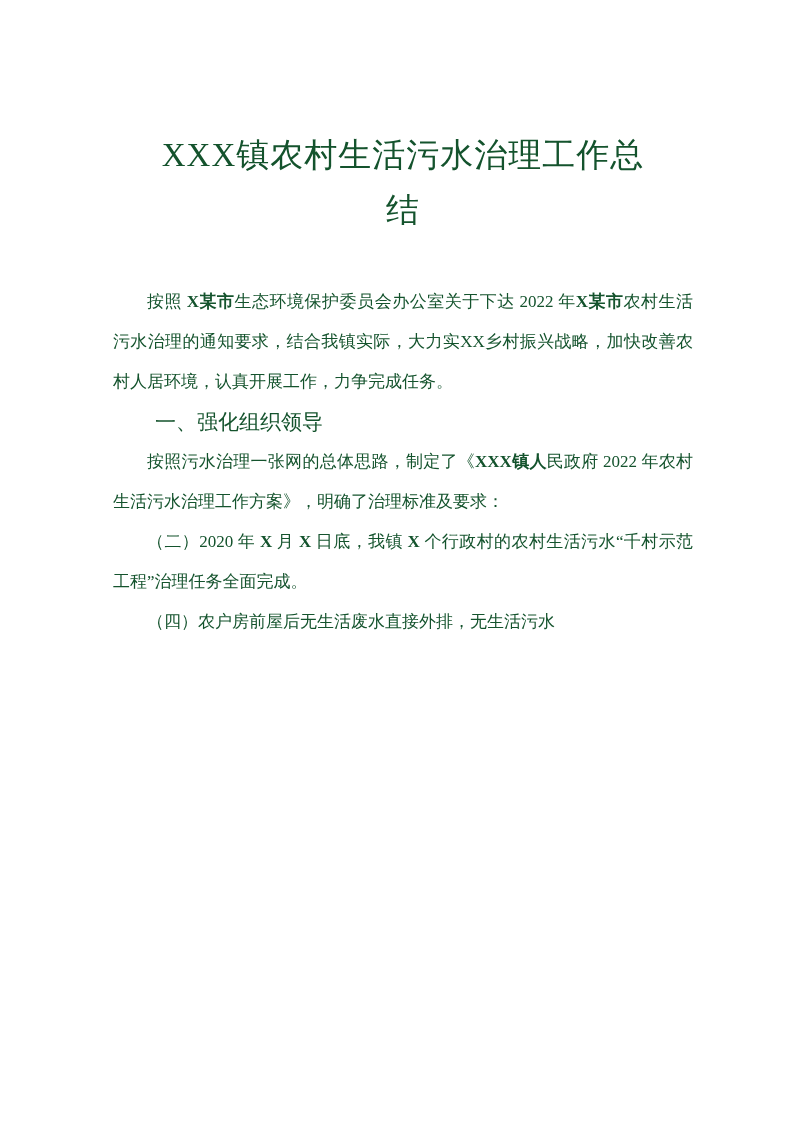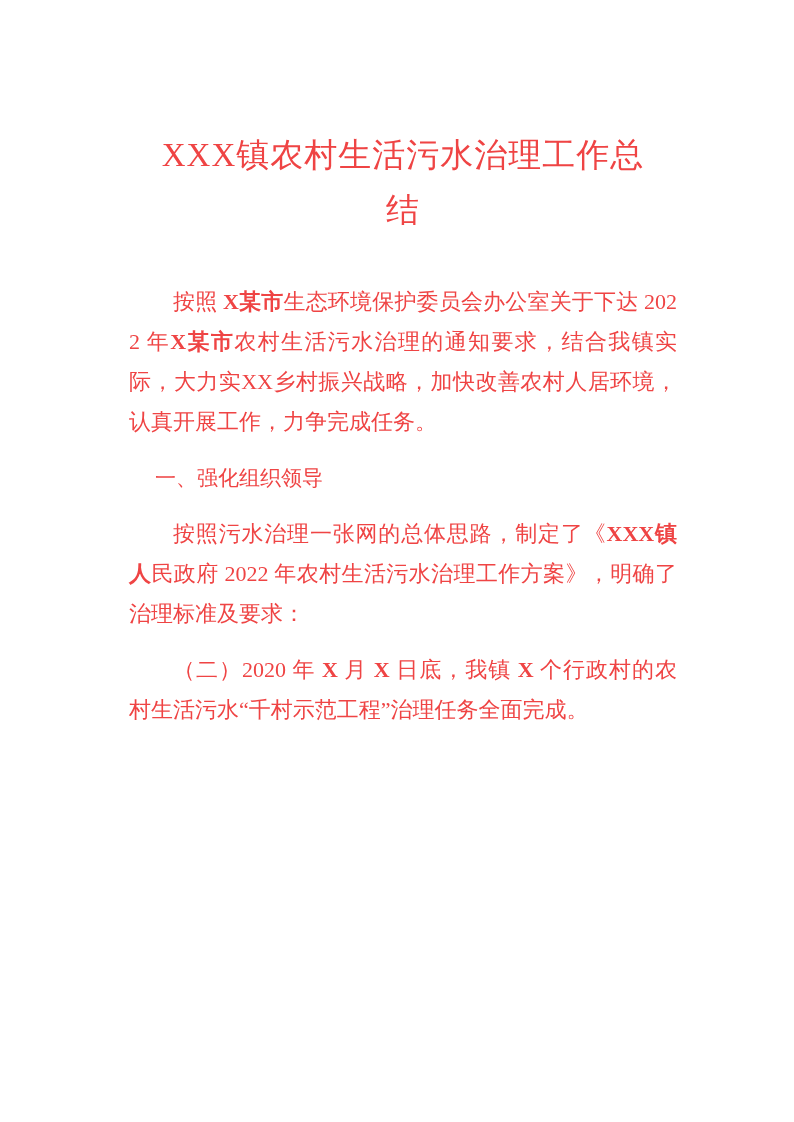--- a/index.html
+++ b/index.html
@@ -8,35 +8,35 @@
     background: #ffffff;
   }
   .page {
     position: relative;
     width: 794px;
     height: 1122px;
     box-sizing: border-box;
     margin: 0 auto;
     padding: 128px 101px 0 113px;
     background: #ffffff;
-    color: #ef4444;
+    color: #14532d;
     font-family: "Liberation Serif", serif;
     overflow: hidden;
   }
   .doc-title {
     text-align: center;
     font-size: 33px;
     line-height: 55px;
     font-weight: normal;
     letter-spacing: 1px;
     margin: 0 0 44px 0;
   }
   .para {
-    margin: 16px;
-    font-size: 22px;
+    margin: 0;
+    font-size: 17px;
     line-height: 40px;
     text-align: justify;
     text-indent: 2em;
     word-break: break-all;
   }
   .heading {
     margin: 0;
     font-size: 21px;
     line-height: 40px;
     text-indent: 2em;
@@ -62,14 +62,15 @@
   <p class="heading">一、强化组织领导</p>
 
 
 
   <p class="para"><span>按照污水治理一张网的总体思路，制定了《</span><span class="ph">XXX镇人</span><span>民政府 2022 年农村生活污水治理工作方案》，明确了治理标准及要求：</span></p>
 
 
   <p class="para"><span>（二）2020 年 </span><span class="ph">X</span><span> 月 </span><span class="ph">X</span><span> 日底，我镇 </span><span class="ph">X</span><span> 个行政村的农村生活污水“千村示范工程”治理任务全面完成。</span></p>
 
 
+  <p class="para">（四）农户房前屋后无生活废水直接外排，无生活污水</p>
 
 </div>
 
 </body></html>

